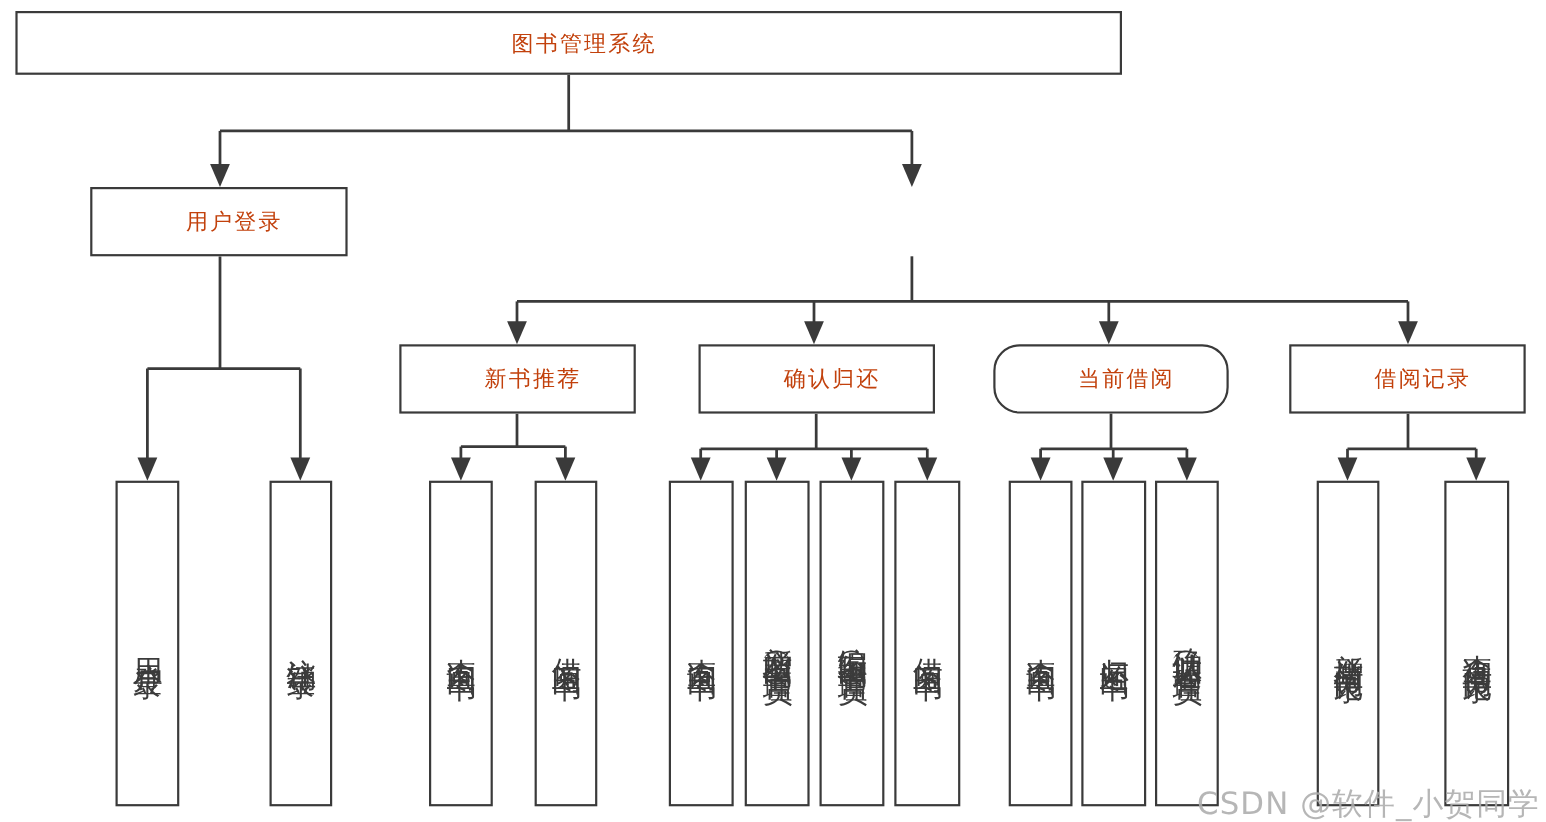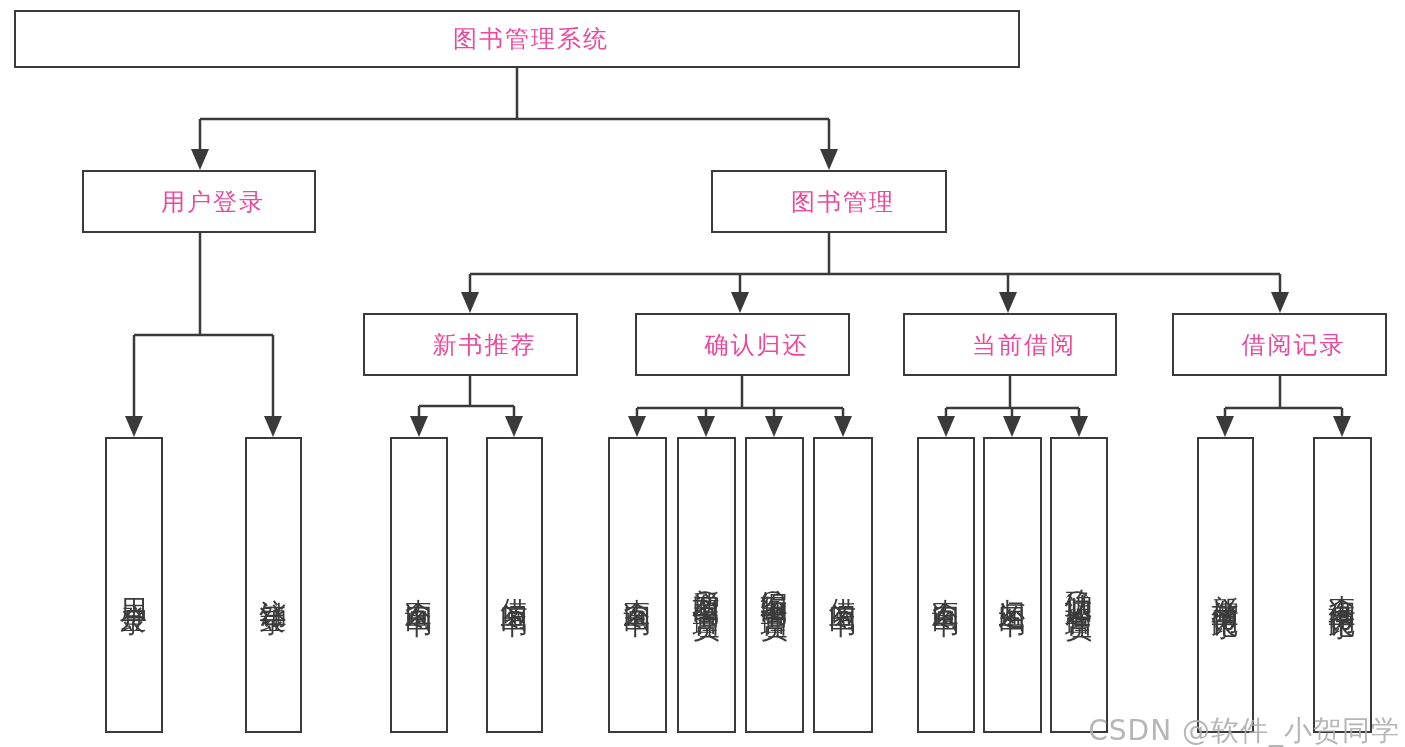--- a/index.html
+++ b/index.html
@@ -17,23 +17,23 @@
     width: 1405px; height: 747px;
   }
   .node {
     position: absolute;
     box-sizing: border-box;
     background: #ffffff;
     border: 2px solid #3a3a3a;
     display: flex;
     align-items: center;
     justify-content: center;
-    font-size: 24px;
+    font-size: 20px;
     letter-spacing: 2px;
-    color: #ec4899;
+    color: #c2410c;
     white-space: nowrap;
     z-index: 2;
     padding-left: 28px;
   }
   .leaf {
     position: absolute;
     box-sizing: border-box;
     background: #ffffff;
     border: 2px solid #3a3a3a;
     display: flex;
@@ -125,25 +125,24 @@
       <polygon points="1003,416 1021,416 1012,437"></polygon>
       <polygon points="1070,416 1088,416 1079,437"></polygon>
       <polygon points="1216,416 1234,416 1225,437"></polygon>
       <polygon points="1333,416 1351,416 1342,437"></polygon>
     </g>
   </svg>
 
   <div class="node" style="left:14px; top:10px; width:1006px; height:58px;">图书管理系统</div>
 
   <div class="node" style="left:82px; top:170px; width:234px; height:63px;">用户登录</div>
-  <div class="node" style="left:711px; top:170px; width:236px; height:63px;">图书管理</div>
 
   <div class="node" style="left:363px; top:313px; width:215px; height:63px;">新书推荐</div>
   <div class="node" style="left:635px; top:313px; width:215px; height:63px;">确认归还</div>
-  <div class="node" style="left:903px; top:313px; width:214px; height:63px;">当前借阅</div>
+  <div class="node" style="left:903px; top:313px; width:214px; height:63px;border-radius:24px;">当前借阅</div>
   <div class="node" style="left:1172px; top:313px; width:215px; height:63px;font-family:Liberation Mono, monospace;">借阅记录</div>
 
   <div class="leaf" style="left:105px; top:437px; width:58px; height:296px;">用户登录</div>
   <div class="leaf" style="left:245px; top:437px; width:57px; height:296px;">注销登录</div>
 
   <div class="leaf" style="left:390px; top:437px; width:58px; height:296px;">查询图书</div>
   <div class="leaf" style="left:486px; top:437px; width:57px; height:296px;">借阅图书</div>
 
   <div class="leaf" style="left:608px; top:437px; width:59px; height:296px;">查询图书</div>
   <div class="leaf" style="left:677px; top:437px; width:59px; height:296px;">新增图书（管理员）</div>

